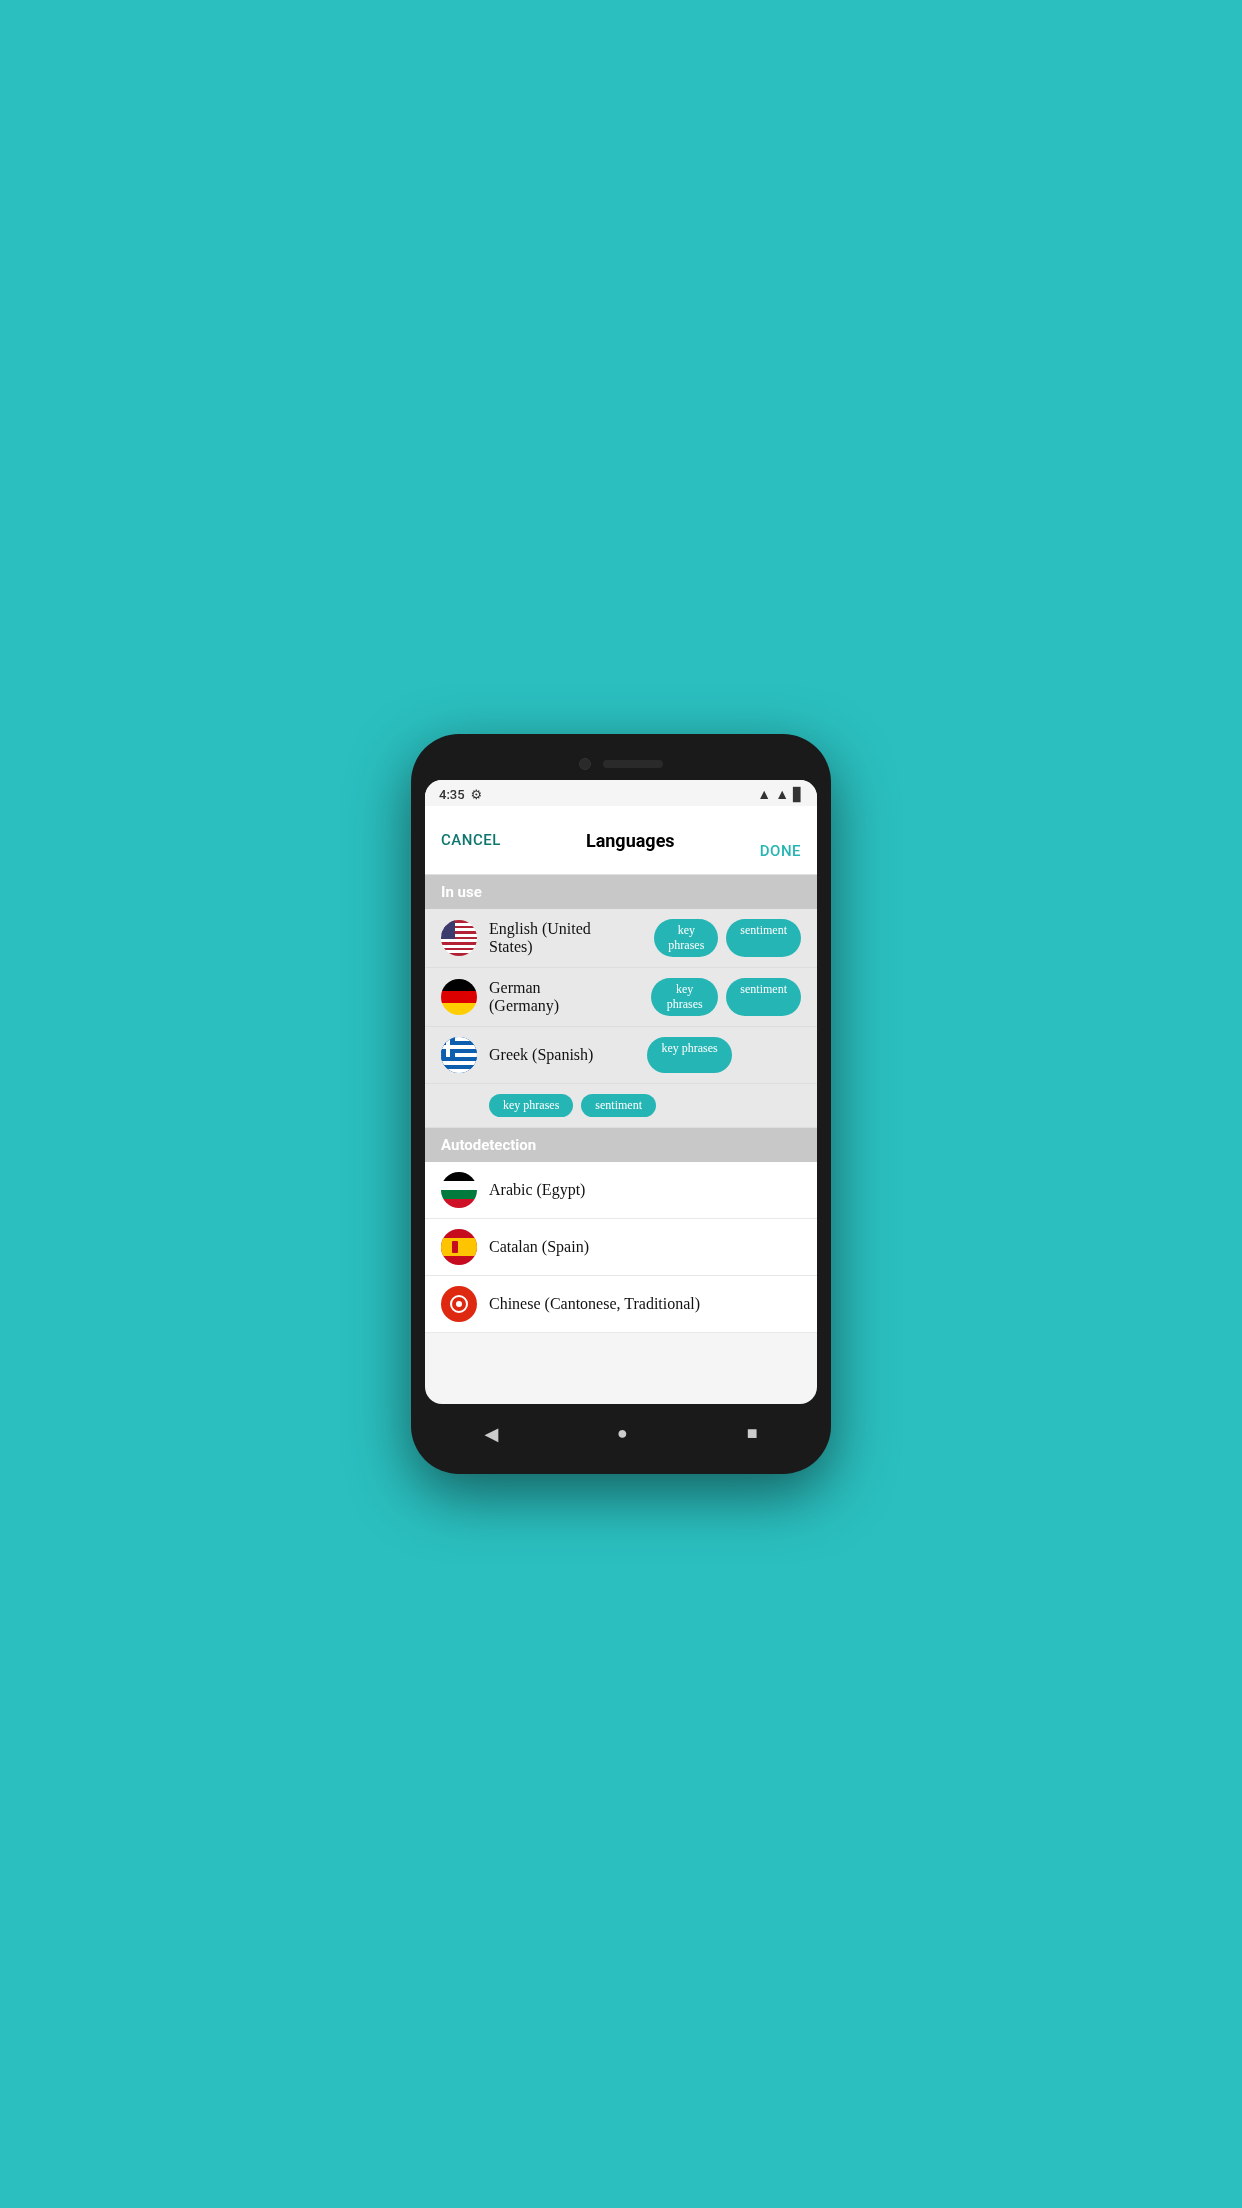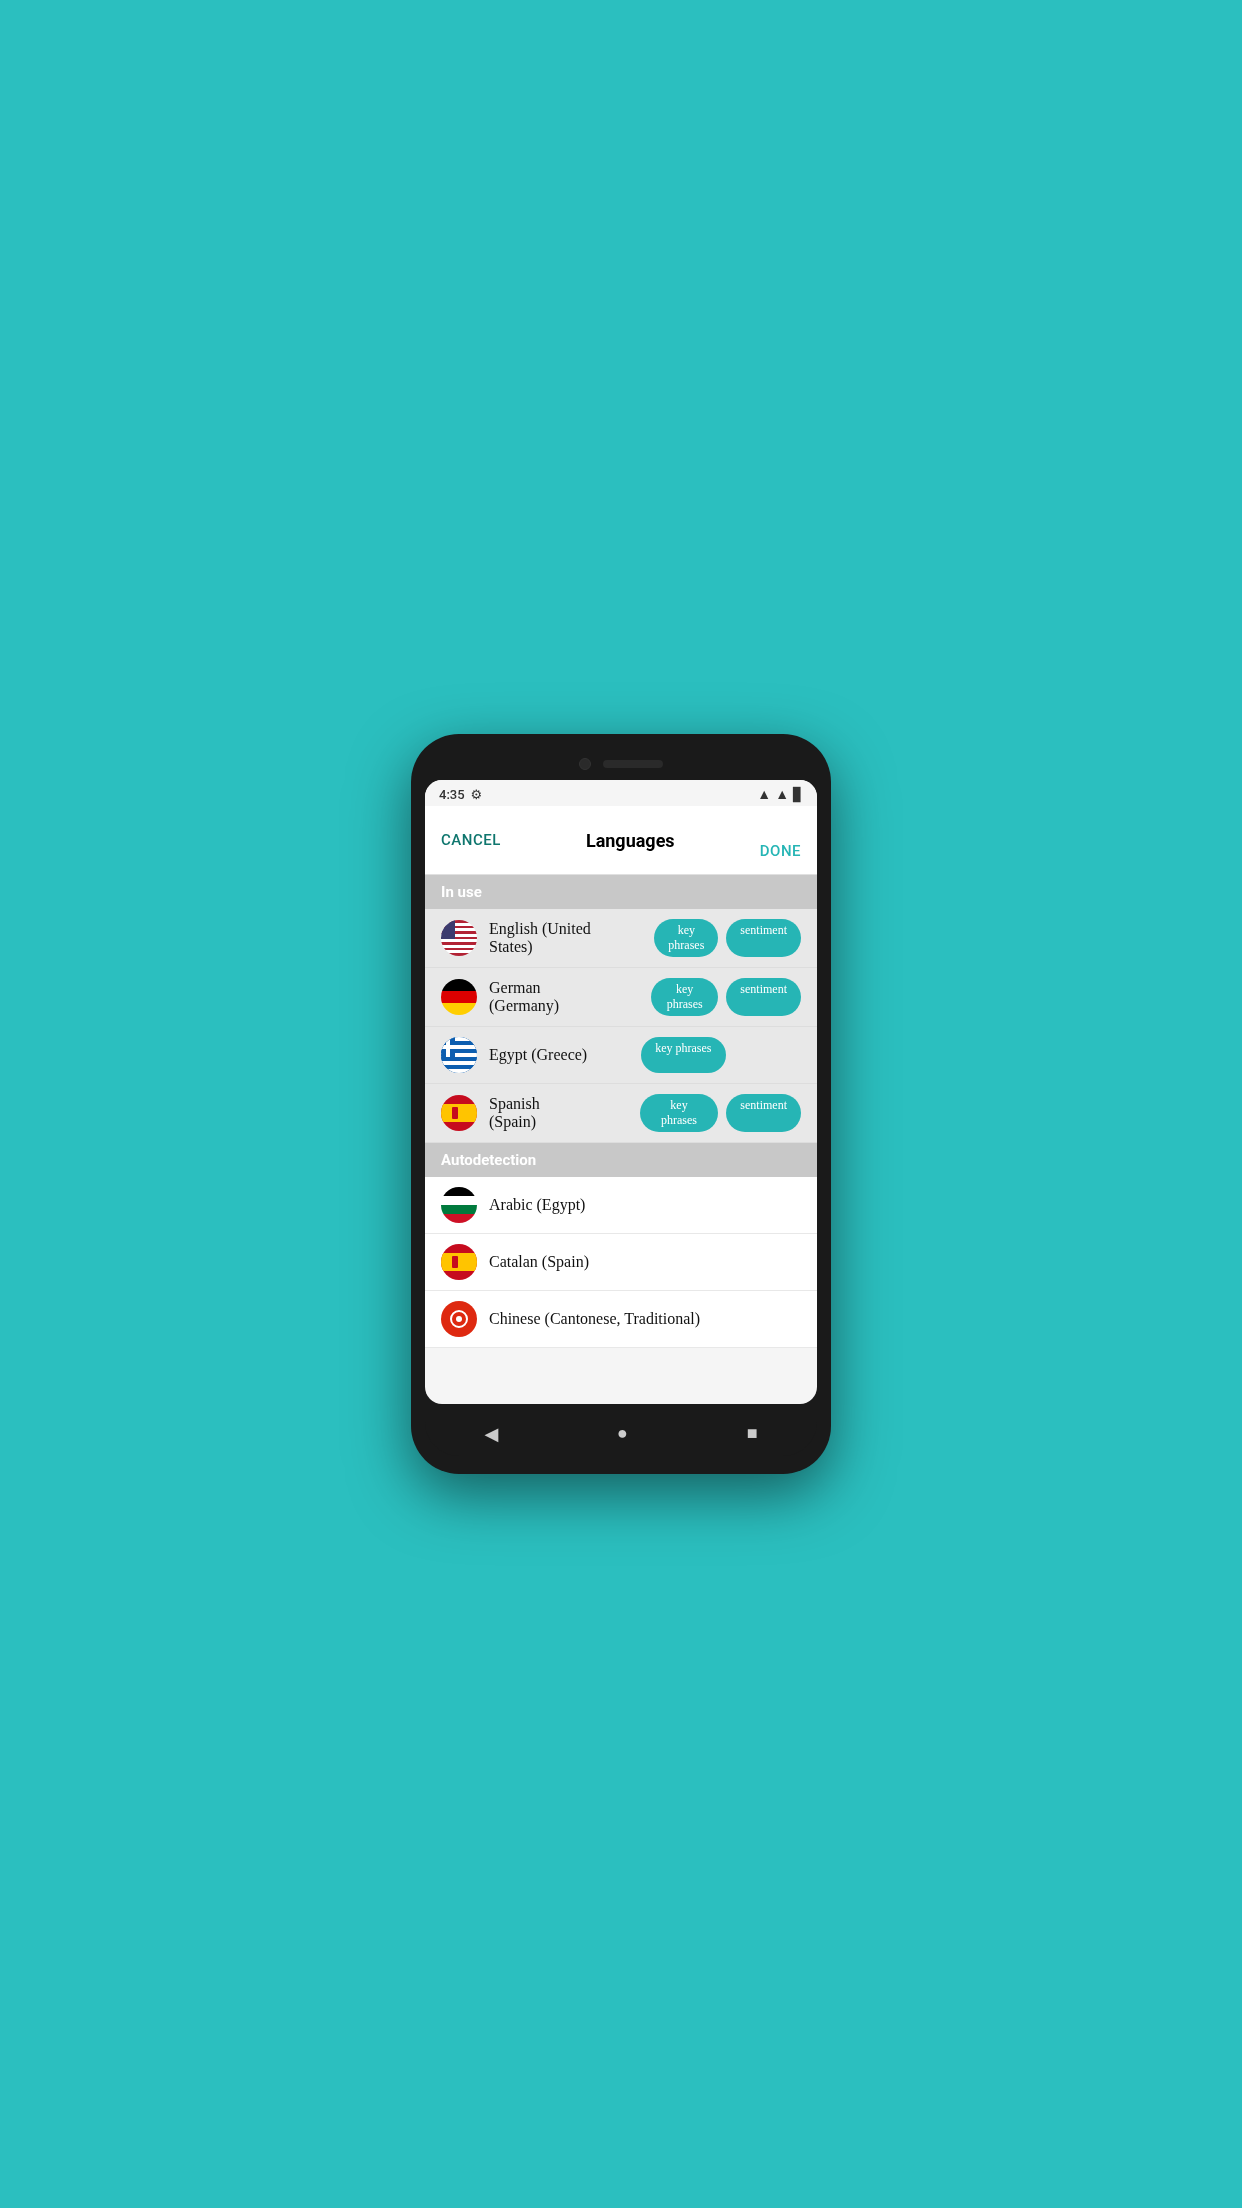--- a/index.html
+++ b/index.html
@@ -292,38 +292,28 @@
               <rect y="0" width="36" height="4" fill="#fff"></rect>
               <rect y="8" width="36" height="4" fill="#fff"></rect>
               <rect y="16" width="36" height="4" fill="#fff"></rect>
               <rect y="24" width="36" height="4" fill="#fff"></rect>
               <rect y="32" width="36" height="4" fill="#fff"></rect>
               <rect x="0" y="0" width="14" height="20" fill="#0D5EAF"></rect>
               <rect x="5" y="0" width="4" height="20" fill="#fff"></rect>
               <rect x="0" y="8" width="14" height="4" fill="#fff"></rect>
             </svg>
           </div>
-          <span class="language-name">Egypt (Greece)</span>
+          <span class="language-name">Greek (Spanish)</span>
         </div>
         <div class="tags">
           <span class="tag">key phrases</span>
         </div>
       </div>
 
       <div class="language-item">
-        <div class="language-row">
-          <div class="flag-circle" style="overflow:hidden;">
-            <svg width="36" height="36" viewBox="0 0 36 36">
-              <rect width="36" height="36" fill="#c60b1e"></rect>
-              <rect y="9" width="36" height="18" fill="#ffc400"></rect>
-              <rect x="11" y="12" width="6" height="12" fill="#c60b1e" rx="1"></rect>
-            </svg>
-          </div>
-          <span class="language-name">Spanish (Spain)</span>
-        </div>
         <div class="tags">
           <span class="tag">key phrases</span>
           <span class="tag">sentiment</span>
         </div>
       </div>
 
       <div class="section-header">
         <span>Autodetection</span>
       </div>
 

